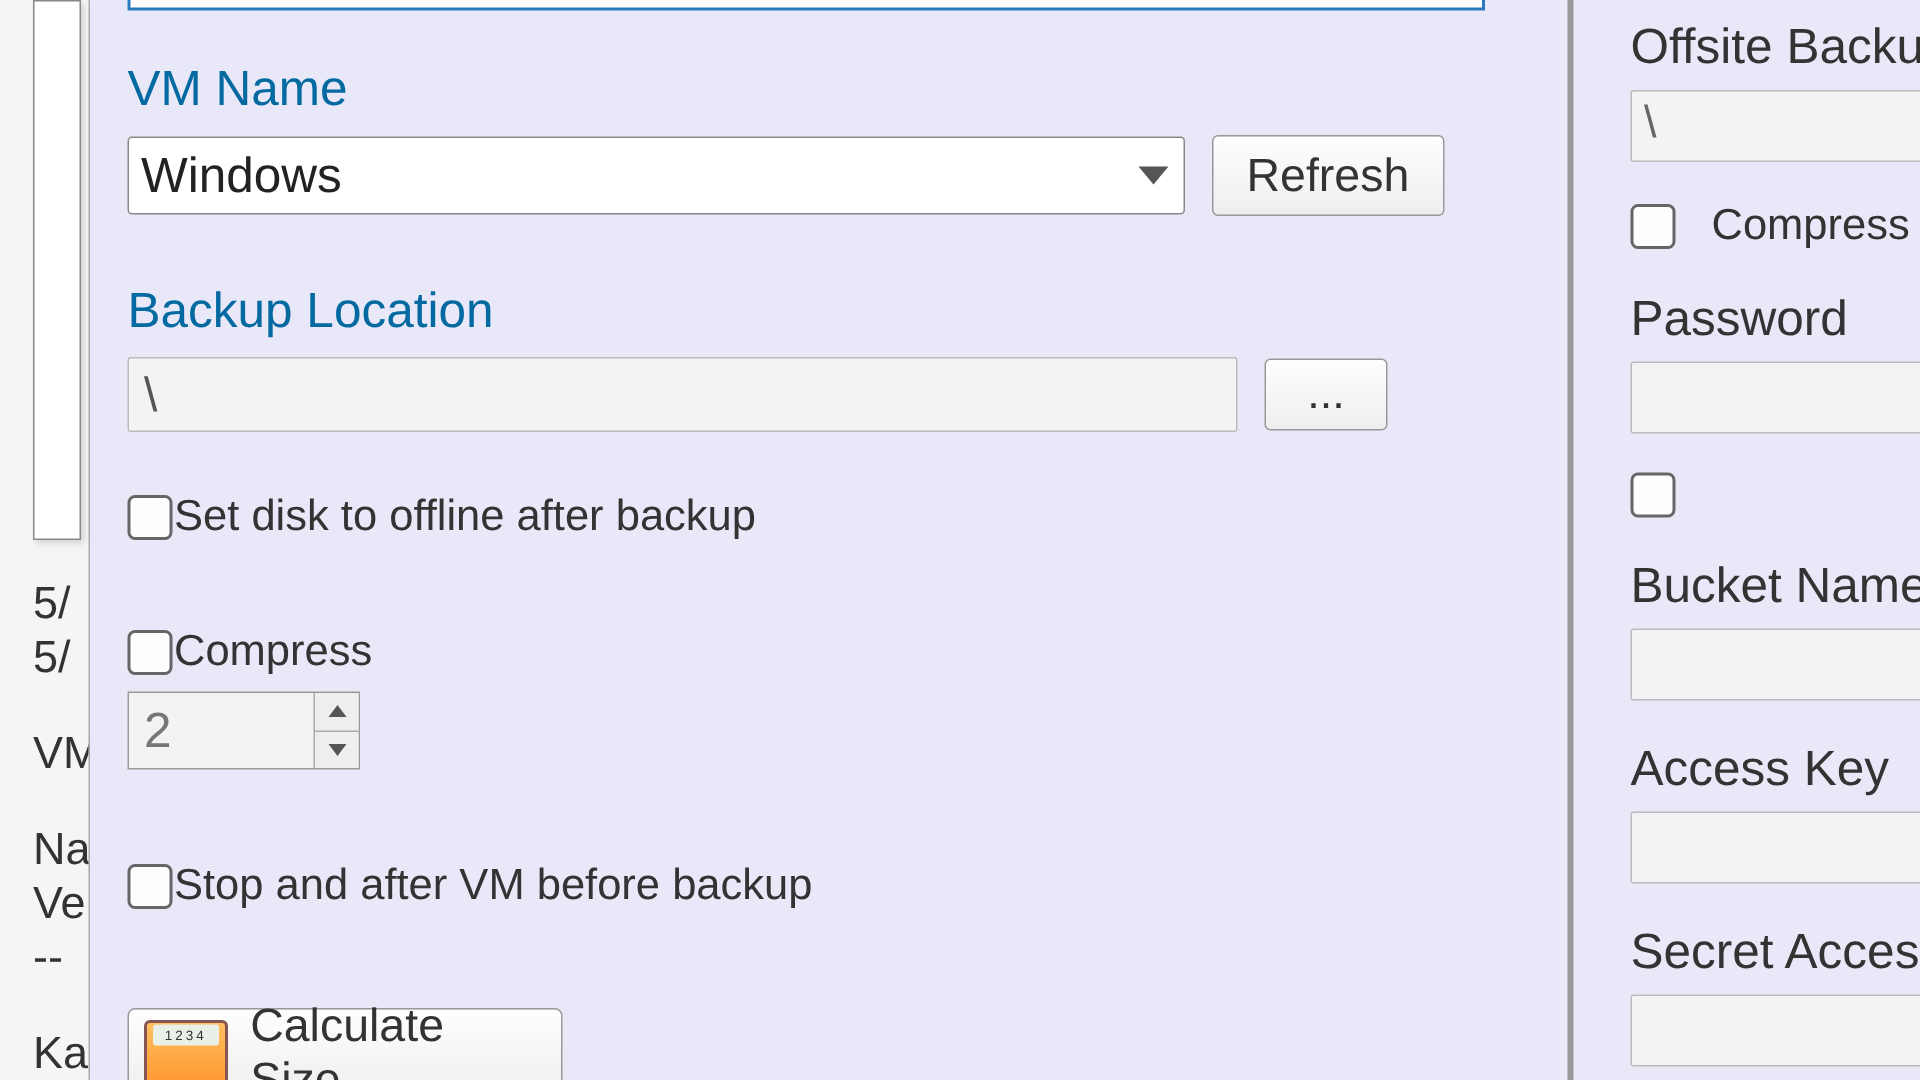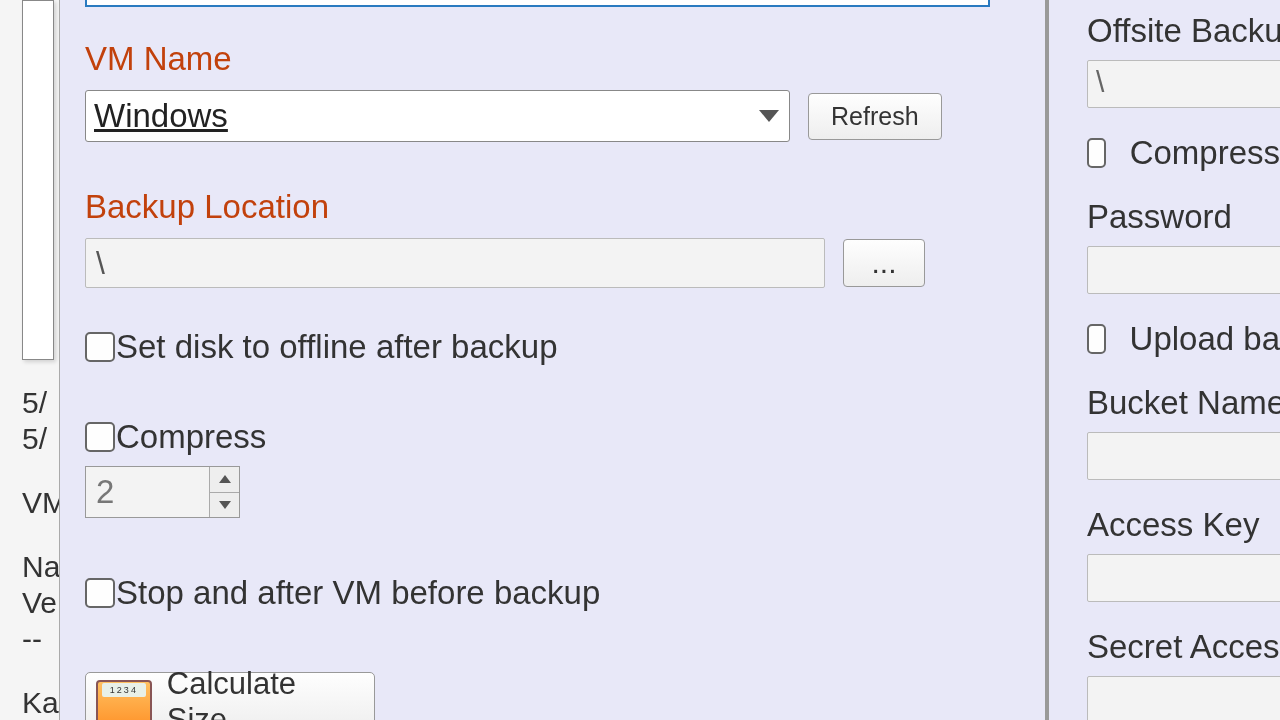--- a/index.html
+++ b/index.html
@@ -56,52 +56,51 @@
       position: absolute;
       left: 25px;
       top: -15px;
       width: 905px;
       height: 22px;
       background: #fff;
       border: 2px solid #2a7ac0;
     }
     .field-label {
       font-size: 33px;
-      color: #c2410c;
+      color: #0369a1;
       font-weight: 400;
       margin-bottom: 12px;
     }
     .section-vmname { position: absolute; left: 25px; top: 40px; }
     .section-backup-location { position: absolute; left: 25px; top: 188px; }
     .row { display: flex; gap: 18px; align-items: center; }
     .select {
       width: 705px;
       height: 52px;
       background: #fff;
       border: 1px solid #888;
       border-radius: 3px;
       display: flex;
       align-items: center;
       justify-content: space-between;
       padding: 0 10px 0 8px;
       font-size: 33px;
       color: #222;
-      text-decoration: underline;
     }
     .chevron {
       width: 0; height: 0;
       border-left: 10px solid transparent;
       border-right: 10px solid transparent;
       border-top: 12px solid #555;
     }
     .btn {
       background: linear-gradient(#fefefe,#eee);
       border: 1px solid #999;
       border-radius: 4px;
-      font-size: 25px;
+      font-size: 31px;
       color: #333;
       padding: 8px 22px;
       cursor: pointer;
     }
     .textbox {
       width: 740px;
       height: 50px;
       background: #f3f3f3;
       border: 1px solid #bbb;
       border-radius: 2px;
@@ -128,21 +127,21 @@
       margin-bottom: 30px;
     }
     .chk {
       width: 30px;
       height: 30px;
       border: 2px solid #666;
       border-radius: 5px;
       background: #fefefe;
     }
     .chk-label {
-      font-size: 33px;
+      font-size: 29px;
       color: #333;
       text-align: right;
     }
     .section-offline { position: absolute; left: 25px; top: 328px; }
     .section-retention { position: absolute; left: 25px; top: 418px; }
     .section-stopsave { position: absolute; left: 25px; top: 574px; }
     .spinner {
       display: flex;
       width: 155px;
       height: 52px;
@@ -363,21 +362,20 @@
     <div class="chk-label">Compress</div>
   </div>
 
   <div class="right-section">
     <div class="right-label">Password</div>
     <div class="right-input"></div>
   </div>
 
   <div class="right-chk-row">
     <div class="chk"></div>
-    <div class="chk-label">Upload ba</div>
   </div>
 
   <div class="right-section">
     <div class="right-label">Bucket Name</div>
     <div class="right-input"></div>
   </div>
 
   <div class="right-section">
     <div class="right-label">Access Key</div>
     <div class="right-input"></div>

